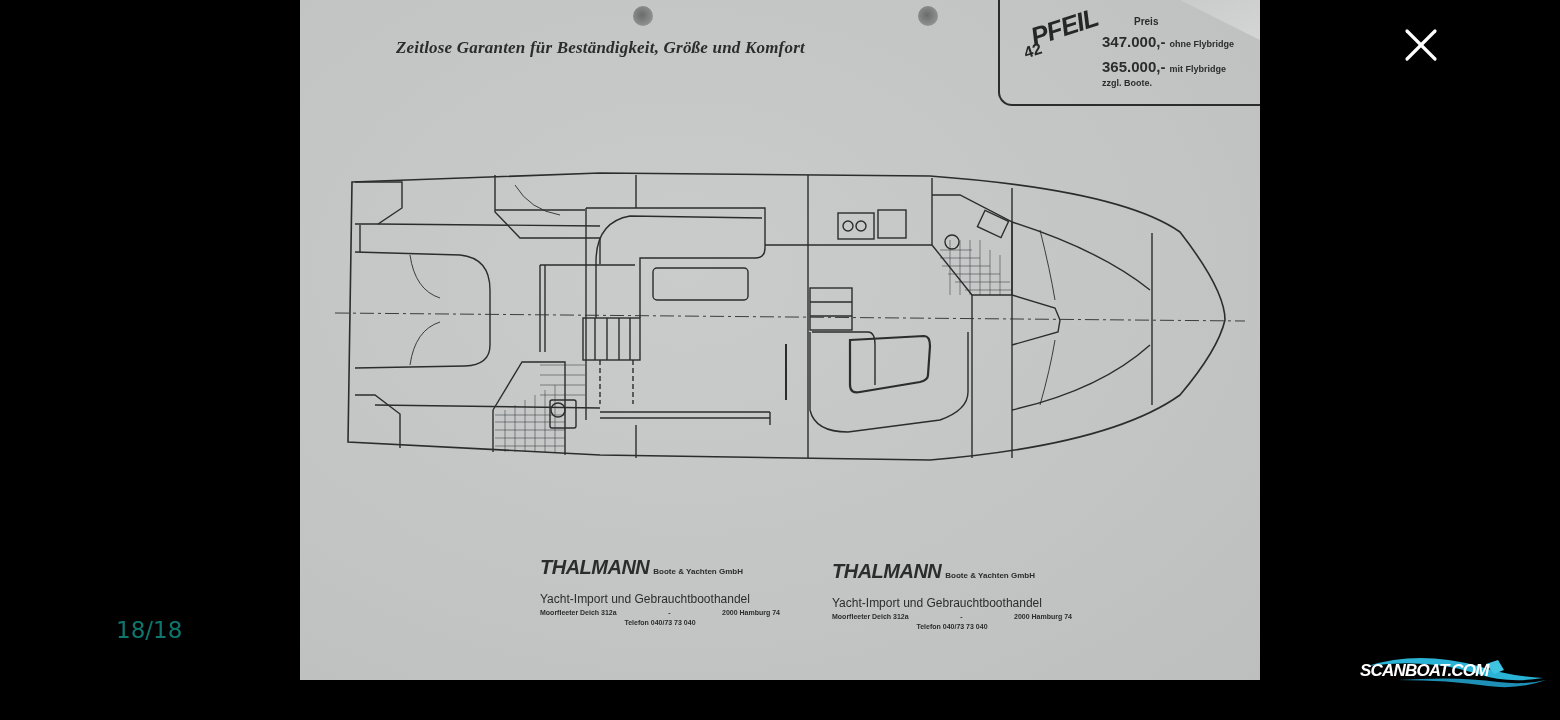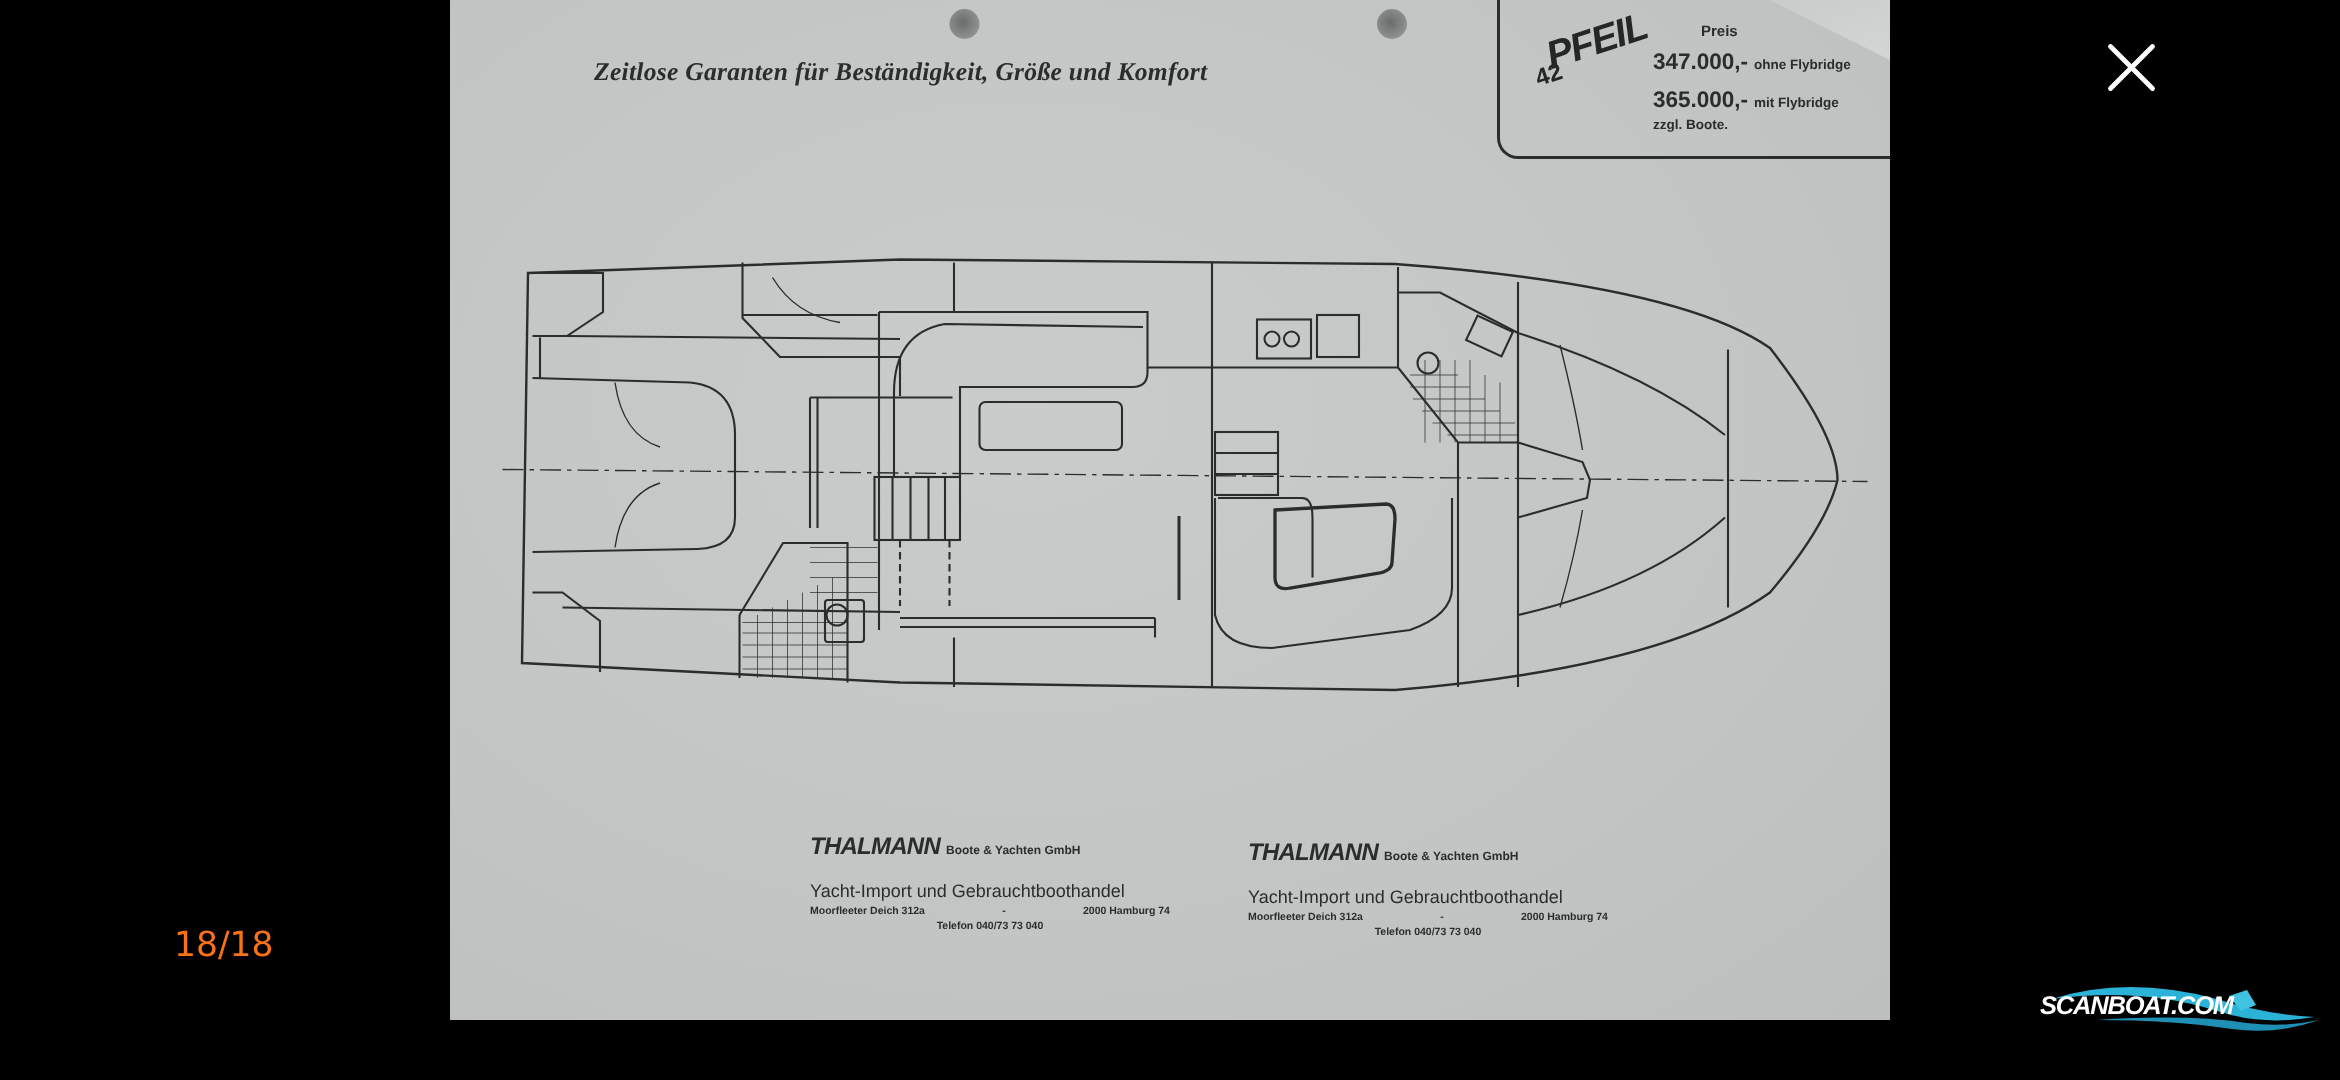--- a/index.html
+++ b/index.html
@@ -15,27 +15,27 @@
   .pfeil-num { position:absolute; left:12px; top:40px; font-weight:bold; font-size:16px; color:#252726; transform:rotate(-18deg); }
   .price-label { position:absolute; left:802px; top:16px; font-size:10px; font-weight:bold; color:#2b2d2c;margin-left:32px; }
   .price1 { position:absolute; left:802px; top:33px; font-size:15px; font-weight:bold; color:#2b2d2c; }
   .price1-note { font-size:9px; margin-left:4px; }
   .price2 { position:absolute; left:802px; top:58px; font-size:15px; font-weight:bold; color:#2b2d2c; }
   .price2-note { font-size:9px; margin-left:4px;text-align:center; }
   .price-tax { position:absolute; left:802px; top:78px; font-size:9px; font-weight:bold; color:#2b2d2c; }
   .corner-fold { position:absolute; left:880px; top:0; width:80px; height:40px; background:linear-gradient(160deg, #c9cccb 0%, #d3d6d5 100%); clip-path:polygon(0 0,100% 0,100% 100%); }
   .plan { position:absolute; left:0; top:0; width:960px; height:680px; }
   .dealer { position:absolute; top:556px; color:#2b2d2c; }
-  .dealer-name { font-family:"Liberation Sans", sans-serif; font-weight:bold; font-style:italic; font-size:16px; letter-spacing:-0.5px; }
+  .dealer-name { font-family:"Liberation Sans", sans-serif; font-weight:bold; font-style:italic; font-size:20px; letter-spacing:-0.5px; }
   .dealer-sub { font-size:8px; font-weight:bold; margin-left:4px; }
   .dealer-line { font-size:12px; margin-top:13px; }
   .dealer-addr { font-size:7px; font-weight:bold; margin-top:3px; display:flex; justify-content:space-between; width:240px; }
   .dealer-tel { font-size:7px; font-weight:bold; margin-top:3px; text-align:center; width:240px; }
   .close-btn { position:absolute; left:1402px; top:26px; width:38px; height:38px; cursor:pointer; }
-  .counter { position:absolute; left:116px; top:617px; color:#f97316; font-family:"DejaVu Sans", sans-serif; font-size:23px; }
+  .counter { position:absolute; left:116px; top:617px; color:#0f766e; font-family:"DejaVu Sans", sans-serif; font-size:23px; }
   .brand { position:absolute; left:1358px; top:652px; width:190px; height:40px; }
   .brand-text { position:absolute; left:2px; top:9px; color:#fff; font-weight:bold; font-style:italic; font-size:17px; letter-spacing:-0.8px; }
 </style>
 </head>
 <body>
 
 <div class="viewer">
 
   <div class="photo">
     <div class="hole" style="left:333px;top:6px;"></div>

